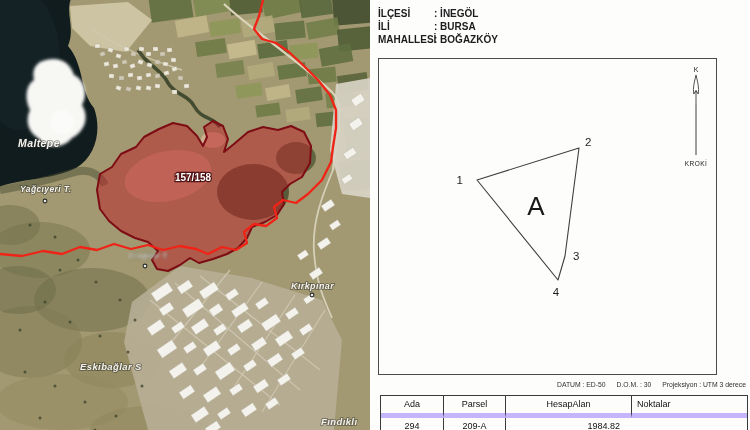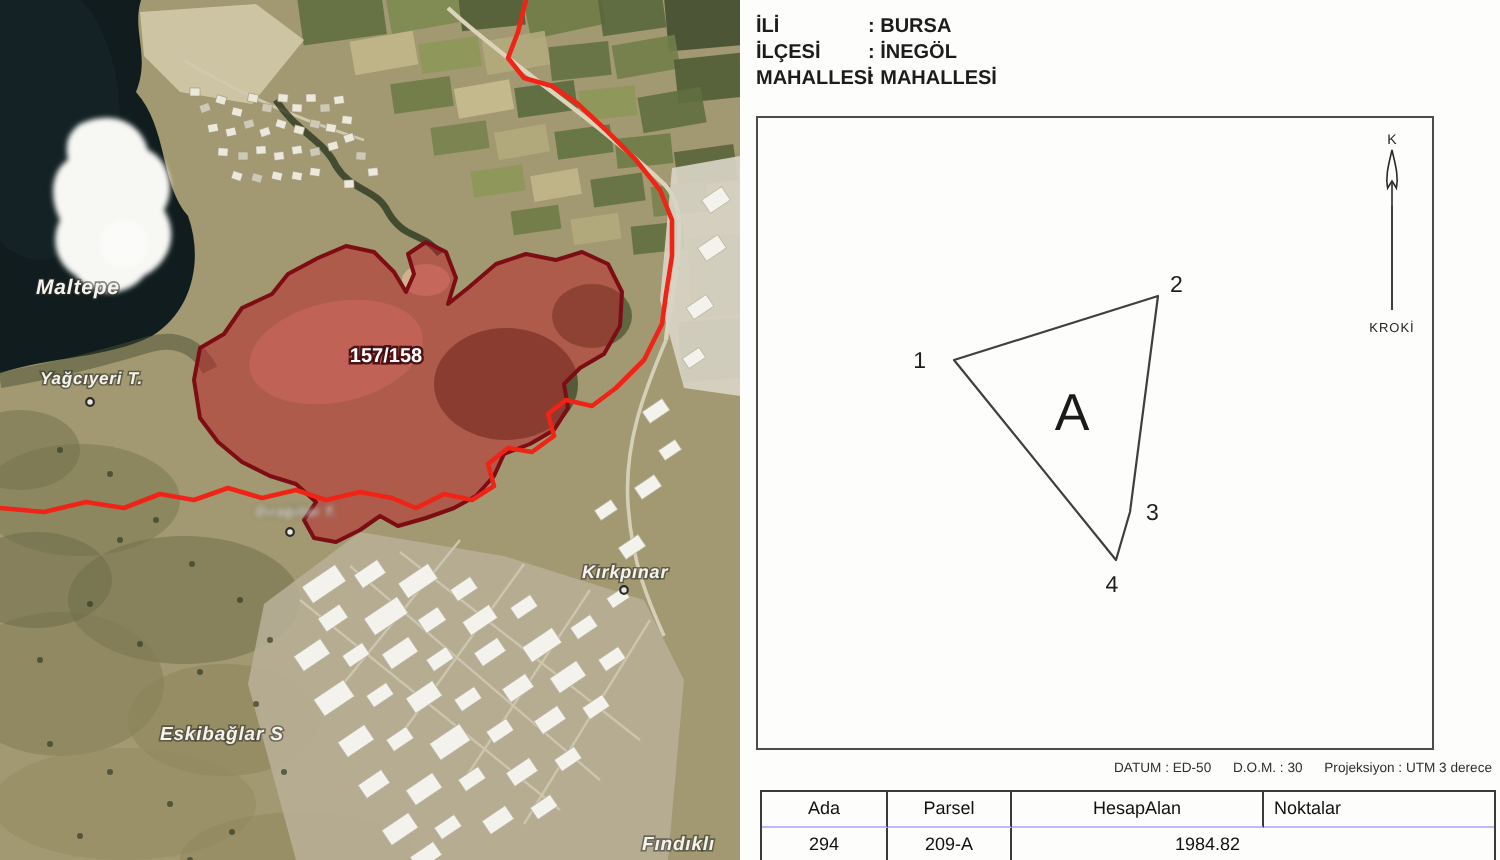--- a/index.html
+++ b/index.html
@@ -11,21 +11,21 @@
           paint-order:stroke;stroke:rgba(45,45,40,0.55);stroke-width:1.6px;letter-spacing:.4px;}
   .doc{position:absolute;left:370px;top:0;width:380px;height:430px;background:#fdfdfc;}
   .hdr{position:absolute;left:8px;top:7px;font-size:10px;font-weight:bold;color:#1c1c1c;}
   .hrow{display:flex;line-height:13px;}
   .hlabel{width:56px;}
   .kbox{position:absolute;left:8px;top:58px;width:337px;height:315px;border:1.4px solid #4c4c4c;background:#fdfdfc;}
   .datum{position:absolute;left:10px;top:381px;width:366px;text-align:right;font-size:6.8px;color:#2e2e2e;white-space:nowrap;}
   .datum span{margin-left:9px;}
   .tbl{position:absolute;left:10px;top:395px;width:366px;border:1px solid #3a3a3a;border-bottom:none;font-size:9px;color:#111;}
   .trow{display:grid;grid-template-columns:63px 62px 126px 115px;}
-  .trow.head .cell{border-bottom:1px solid #c4b5fd;}
+  .trow.head .cell{border-bottom:5px solid #c4b5fd;}
   .cell{border-right:1px solid #3a3a3a;line-height:17px;height:17px;text-align:center;overflow:hidden;}
   .cell:last-child{border-right:none;}
   .cell.left{text-align:left;padding-left:5px;}
   .cell.right{text-align:right;padding-right:12px;}
   .kroki-num{font-family:"Liberation Sans",sans-serif;}
 </style>
 </head>
 <body>
 
 <div class="page">
@@ -247,30 +247,30 @@
       <text class="mlabel" x="80" y="370" font-size="9.5">Eskibağlar S</text>
       <text class="mlabel" x="321" y="425" font-size="9.5">Fındıklı</text>
       <text x="193" y="181" font-size="10" font-weight="bold" text-anchor="middle" fill="#ffffff" style="paint-order:stroke;stroke:rgba(60,5,8,0.85);stroke-width:2.4px;">157/158</text>
     </svg>
   </div>
 
   <div class="doc">
 
     <div class="hdr">
       <div class="hrow">
+        <span class="hlabel">İLÇESİ</span>
+        <span>: İNEGÖL</span>
+      </div>
+      <div class="hrow">
         <span class="hlabel">İLİ</span>
         <span>: BURSA</span>
       </div>
       <div class="hrow">
-        <span class="hlabel">İLÇESİ</span>
-        <span>: İNEGÖL</span>
-      </div>
-      <div class="hrow">
         <span class="hlabel">MAHALLESİ</span>
-        <span>: MAHALLESİ</span>
+        <span>: BOĞAZKÖY</span>
       </div>
     </div>
 
     <div class="kbox">
       <svg width="337" height="315" viewBox="0 0 337 315" xmlns="http://www.w3.org/2000/svg">
 
         <g>
           <text x="317" y="13" font-size="7" text-anchor="middle" fill="#222">K</text>
           <path d="M317,16 C318.6,23 320.4,29 319.2,35 L317,31.5 L314.8,35 C313.6,29 315.4,23 317,16 Z" fill="#ffffff" stroke="#2a2a2a" stroke-width="0.8"></path>
           <line x1="317" y1="31.5" x2="317" y2="44" stroke="#2a2a2a" stroke-width="0.8"></line>

